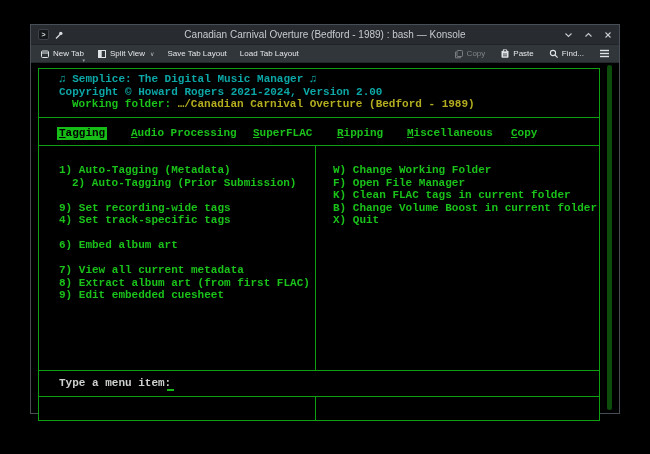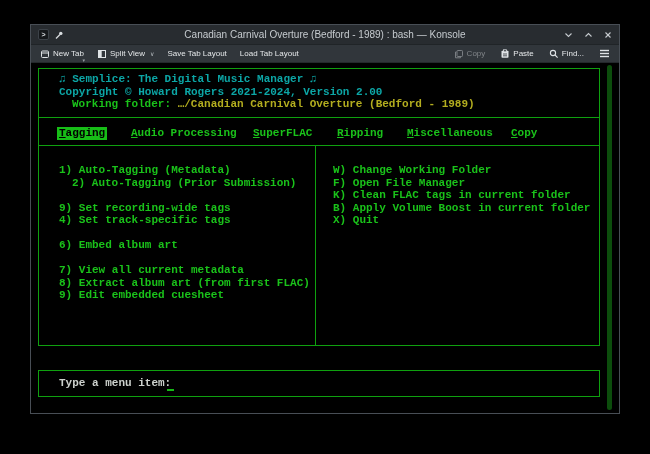--- a/index.html
+++ b/index.html
@@ -32,21 +32,21 @@
   .mini-caret { position:absolute; right:-1px; bottom:-4px; font-size:5px; color:#9aa0a5; }
   .spacer { flex:1; }
 
   
   .terminal { position:absolute; left:0; top:38px; width:588px; height:350px; background:#000;
               font-family:Liberation Mono, monospace; font-size:11px; line-height:12.5px;
               font-weight:bold; color:#1ac21a; }
   .tui-box { position:absolute; left:7px; width:562px; border:1px solid #0fa00f; background:#000; }
   .box-header { top:5px;   height:50px; }
   .box-menu   { top:54px;  height:40px; }
-  .box-main   { top:82px;  height:201px; }
+  .box-main   { top:82px;  height:276px; }
   .box-prompt { top:307px; height:27px; }
   .tline { position:absolute; white-space:pre; }
   .cyan   { color:#0ca6a6; }
   .yellow { color:#b3ad1f; }
   .white  { color:#cdd1cd; }
   .col-divider { position:absolute; left:276px; top:0; width:1px; height:100%; background:#0fa00f; }
 
   .tab { position:absolute; top:9px; display:block; padding:0 2px; }
   .tab::first-letter { text-decoration:underline; }
   .tab.selected { background:#17bd17; color:#000; }
@@ -188,21 +188,21 @@
         <span class="tline" style="left:20px; top:55.5px;">9) Set recording-wide tags</span>
         <span class="tline" style="left:20px; top:68px;">4) Set track-specific tags</span>
         <span class="tline" style="left:20px; top:93px;">6) Embed album art</span>
         <span class="tline" style="left:20px; top:118px;">7) View all current metadata</span>
         <span class="tline" style="left:20px; top:130.5px;">8) Extract album art (from first FLAC)</span>
         <span class="tline" style="left:20px; top:143px;">9) Edit embedded cuesheet</span>
 
         <span class="tline" style="left:294px; top:18px;">W) Change Working Folder</span>
         <span class="tline" style="left:294px; top:30.5px;">F) Open File Manager</span>
         <span class="tline" style="left:294px; top:43px;">K) Clean FLAC tags in current folder</span>
-        <span class="tline" style="left:294px; top:55.5px;">B) Apply Volume Boost in current folder</span>
+        <span class="tline" style="left:294px; top:55.5px;">B) Change Volume Boost in current folder</span>
         <span class="tline" style="left:294px; top:68px;">X) Quit</span>
       </div>
 
       <div class="tui-box box-prompt">
         <span class="tline white" style="left:20px; top:6px;">Type a menu item:</span>
         <span class="cursor"></span>
       </div>
 
       <div class="scrollbar"></div>
     </div>

